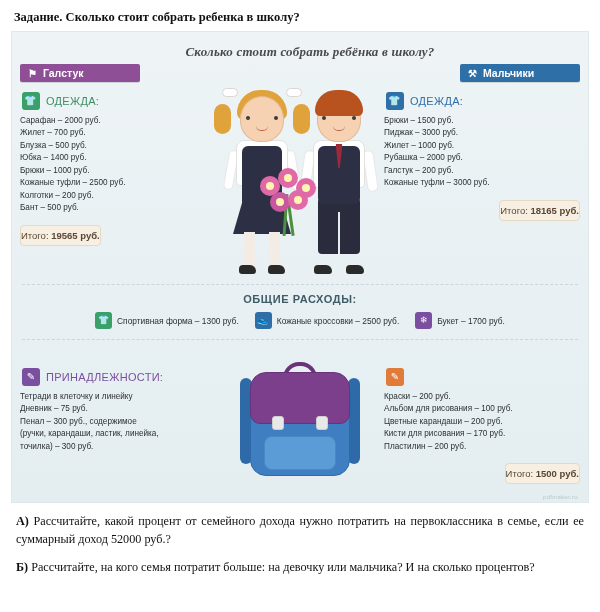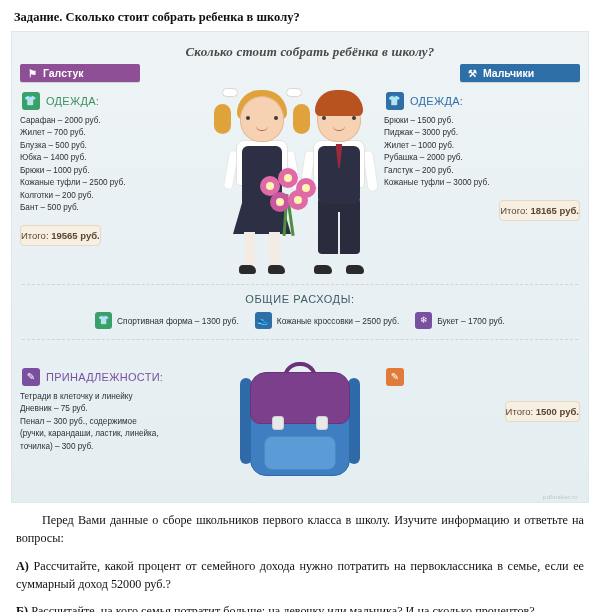--- a/index.html
+++ b/index.html
@@ -108,21 +108,21 @@
   .total.right { float: right; }
 
   .divider {
     border-top: 1px dashed #c9d6da;
     margin: 10px 10px 8px 10px;
   }
 
   .common-head {
     text-align: center;
     font-size: 11px;
-    font-weight: normal;
+    font-weight: bold;
     color: #3f5b66;
     letter-spacing: .6px;
     margin: 2px 0 7px 0;
   }
   .common-row {
     display: flex;
     justify-content: center;
     align-items: center;
     gap: 16px;
     font-size: 8.4px;
@@ -439,31 +439,37 @@
           <div class="bag-buckle l"></div>
           <div class="bag-buckle r"></div>
           <div class="bag-pocket"></div>
         </div>
       </div>
 
       <div class="col">
         <div class="sec-head">
           <span class="badge orange">✎</span>
         </div>
+        <div class="lines">
+          <div>Краски – 200 руб.</div>
+          <div>Альбом для рисования – 100 руб.</div>
+          <div>Цветные карандаши – 200 руб.</div>
+          <div>Кисти для рисования – 170 руб.</div>
+          <div>Пластилин – 200 руб.</div>
+        </div>
         <div class="total right">
           <span>Итого:</span>
           <b>1500 руб.</b>
         </div>
       </div>
     </div>
 
     <div class="watermark">pdfmaker.ru</div>
   </div>
 
-  <div class="para">Перед Вами данные о сборе школьников первого класса в школу. Изучите информацию и ответьте на вопросы:</div>
 
   <div class="q">
     <b>А)</b>
     <span>Рассчитайте, какой процент от семейного дохода нужно потратить на первоклассника в семье, если ее суммарный доход 52000 руб.?</span>
   </div>
 
   <div class="q">
     <b>Б)</b>
     <span>Рассчитайте, на кого семья потратит больше: на девочку или мальчика? И на сколько процентов?</span>
   </div>

